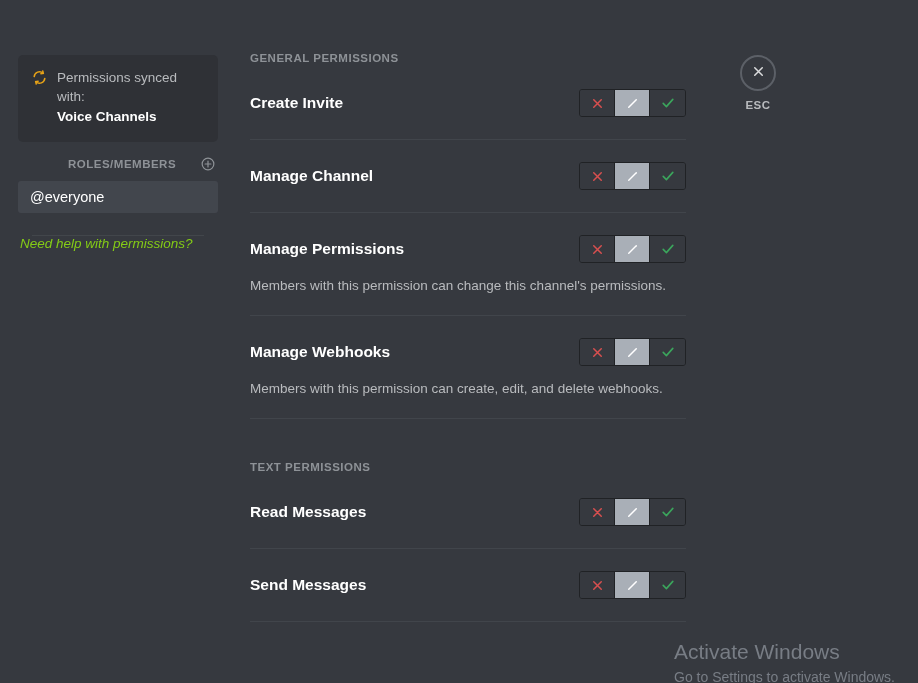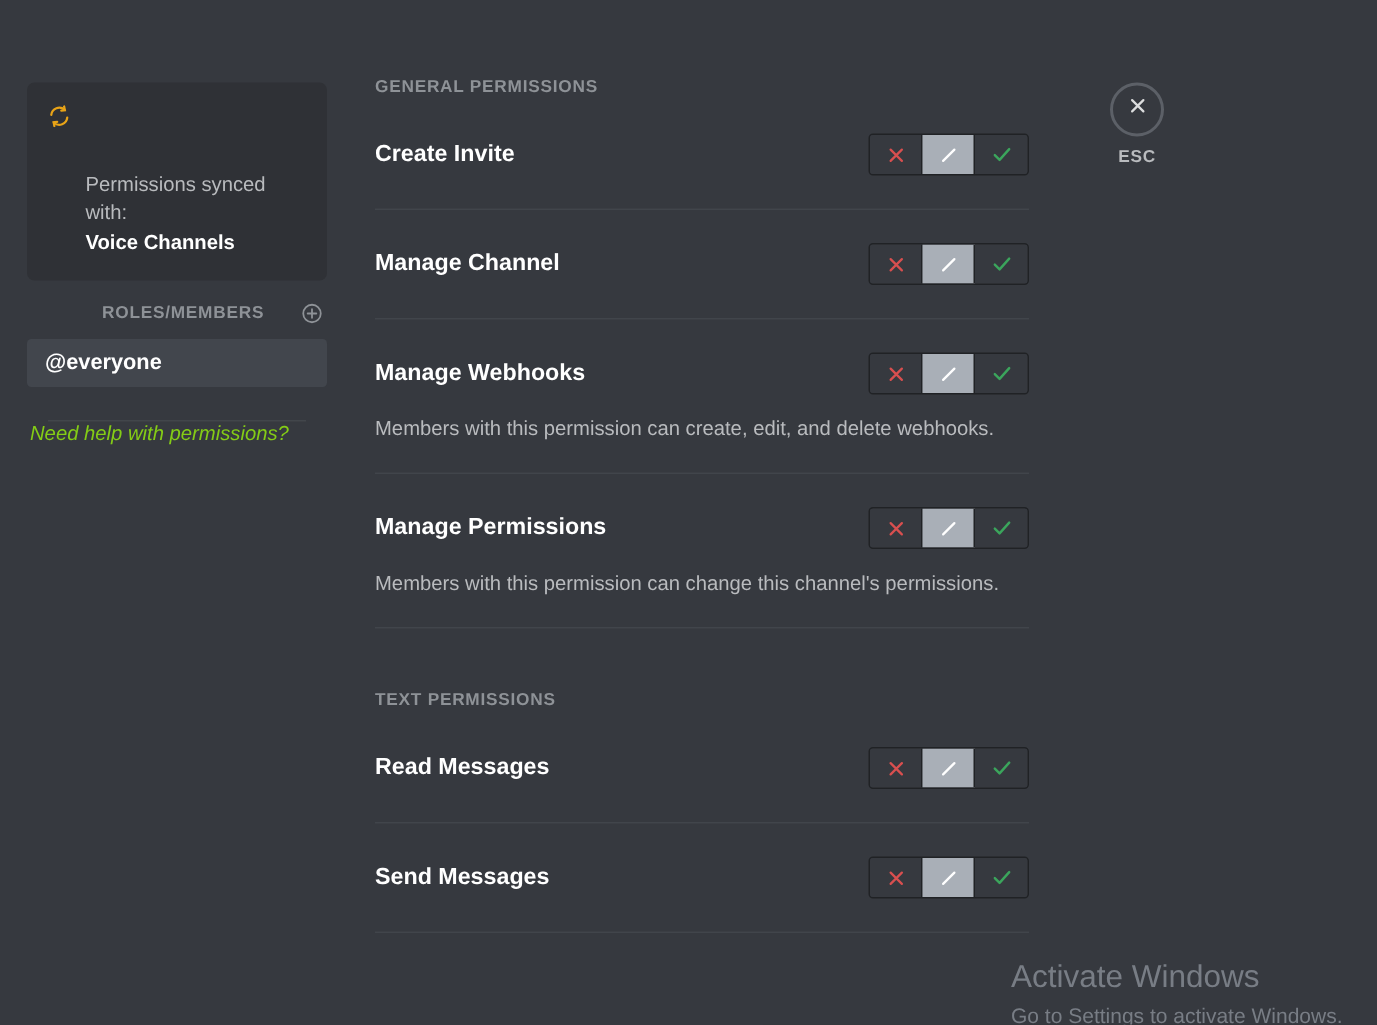--- a/index.html
+++ b/index.html
@@ -17,40 +17,40 @@
   .sync-banner {
     background:#2f3136;
     border-radius:5px;
     padding:14px 14px 15px 14px;
     display:flex;
     align-items:flex-start;
     gap:10px;
   }
   .sync-icon { flex:0 0 auto; margin-top:1px; }
   .sync-text { line-height:1.38; }
-  .sync-line1 { color:#b9bbbe; font-size:13.5px;margin-top:45px; }
+  .sync-line1 { color:#b9bbbe; font-size:13.5px; }
   .sync-line2 { color:#ffffff; font-size:13.5px; font-weight:bold; margin-top:2px; }
 
   .roles-header {
     display:flex; align-items:center; justify-content:space-between;
     margin-top:14px; padding:0 2px 0 2px;margin-left:48px;
   }
   .roles-title {
     color:#8e9297; font-size:11.5px; font-weight:bold; letter-spacing:.5px;
   }
   .add-icon { flex:0 0 auto; line-height:0; cursor:pointer; }
 
   .role-row {
     margin-top:9px;
     background:#42464d;
     border-radius:3px;
     padding:8px 12px;
     color:#ffffff;
     font-size:14.5px;
-    font-weight:bold;
+    font-weight:normal;
     cursor:pointer;
   }
 
   .left-divider {
     margin:22px 14px 0 14px;
     height:1px;
     background:#42464b;
   }
 
   .help-link {
@@ -225,65 +225,65 @@
                 <path d="M4 10.5l4 4 8-9"></path>
               </svg>
           </div>
         </div>
       </div>
       <div class="perm-sep"></div>
     </div>
 
     <div class="perm-item">
       <div class="perm-row">
+        <span class="perm-name">Manage Permissions</span>
+        <div class="tristate">
+          <div class="tri-seg">
+            <svg width="15" height="15" viewBox="0 0 20 20" fill="none" stroke="#d84f4f" stroke-width="2" stroke-linecap="round">
+                <path d="M5 5l10 10M15 5L5 15"></path>
+              </svg>
+          </div>
+          <div class="tri-seg selected">
+            <svg width="15" height="15" viewBox="0 0 20 20" fill="none" stroke="#ffffff" stroke-width="2" stroke-linecap="round">
+                <path d="M5 15L15 5"></path>
+              </svg>
+          </div>
+          <div class="tri-seg">
+            <svg width="16" height="16" viewBox="0 0 20 20" fill="none" stroke="#3ba55c" stroke-width="2" stroke-linecap="round" stroke-linejoin="round">
+                <path d="M4 10.5l4 4 8-9"></path>
+              </svg>
+          </div>
+        </div>
+      </div>
+      <div class="perm-desc">Members with this permission can change this channel's permissions.</div>
+      <div class="perm-sep"></div>
+    </div>
+
+    <div class="perm-item">
+      <div class="perm-row">
         <span class="perm-name">Manage Webhooks</span>
         <div class="tristate">
           <div class="tri-seg">
             <svg width="15" height="15" viewBox="0 0 20 20" fill="none" stroke="#d84f4f" stroke-width="2" stroke-linecap="round">
                 <path d="M5 5l10 10M15 5L5 15"></path>
               </svg>
           </div>
           <div class="tri-seg selected">
             <svg width="15" height="15" viewBox="0 0 20 20" fill="none" stroke="#ffffff" stroke-width="2" stroke-linecap="round">
                 <path d="M5 15L15 5"></path>
               </svg>
           </div>
           <div class="tri-seg">
             <svg width="16" height="16" viewBox="0 0 20 20" fill="none" stroke="#3ba55c" stroke-width="2" stroke-linecap="round" stroke-linejoin="round">
                 <path d="M4 10.5l4 4 8-9"></path>
               </svg>
           </div>
         </div>
       </div>
       <div class="perm-desc">Members with this permission can create, edit, and delete webhooks.</div>
-      <div class="perm-sep"></div>
-    </div>
-
-    <div class="perm-item">
-      <div class="perm-row">
-        <span class="perm-name">Manage Permissions</span>
-        <div class="tristate">
-          <div class="tri-seg">
-            <svg width="15" height="15" viewBox="0 0 20 20" fill="none" stroke="#d84f4f" stroke-width="2" stroke-linecap="round">
-                <path d="M5 5l10 10M15 5L5 15"></path>
-              </svg>
-          </div>
-          <div class="tri-seg selected">
-            <svg width="15" height="15" viewBox="0 0 20 20" fill="none" stroke="#ffffff" stroke-width="2" stroke-linecap="round">
-                <path d="M5 15L15 5"></path>
-              </svg>
-          </div>
-          <div class="tri-seg">
-            <svg width="16" height="16" viewBox="0 0 20 20" fill="none" stroke="#3ba55c" stroke-width="2" stroke-linecap="round" stroke-linejoin="round">
-                <path d="M4 10.5l4 4 8-9"></path>
-              </svg>
-          </div>
-        </div>
-      </div>
-      <div class="perm-desc">Members with this permission can change this channel's permissions.</div>
       <div class="perm-sep"></div>
     </div>
 
     <div class="section-head spaced">TEXT PERMISSIONS</div>
 
     <div class="perm-item">
       <div class="perm-row">
         <span class="perm-name">Read Messages</span>
         <div class="tristate">
           <div class="tri-seg">

